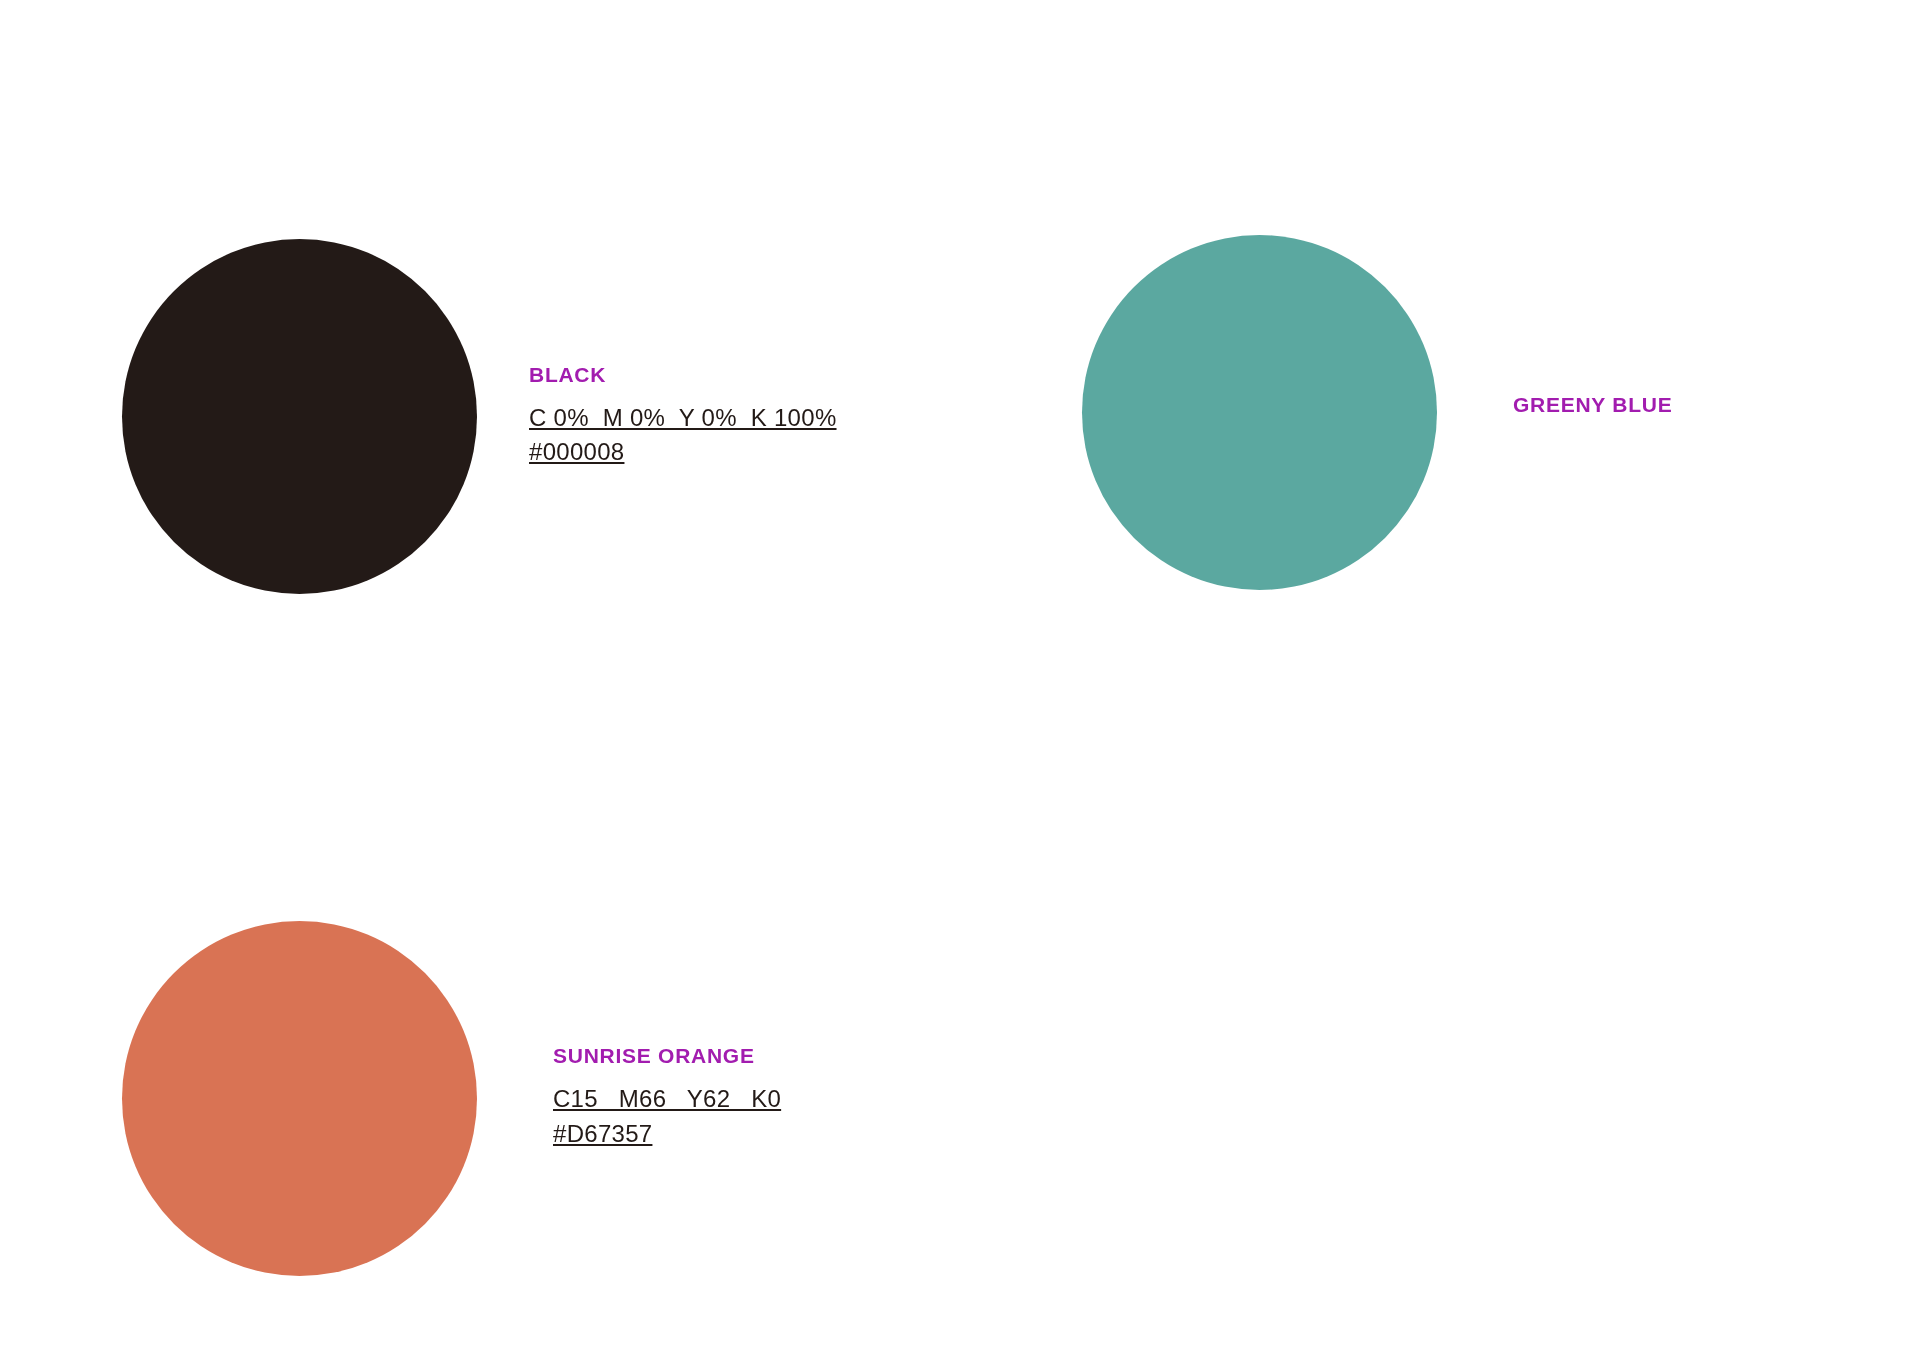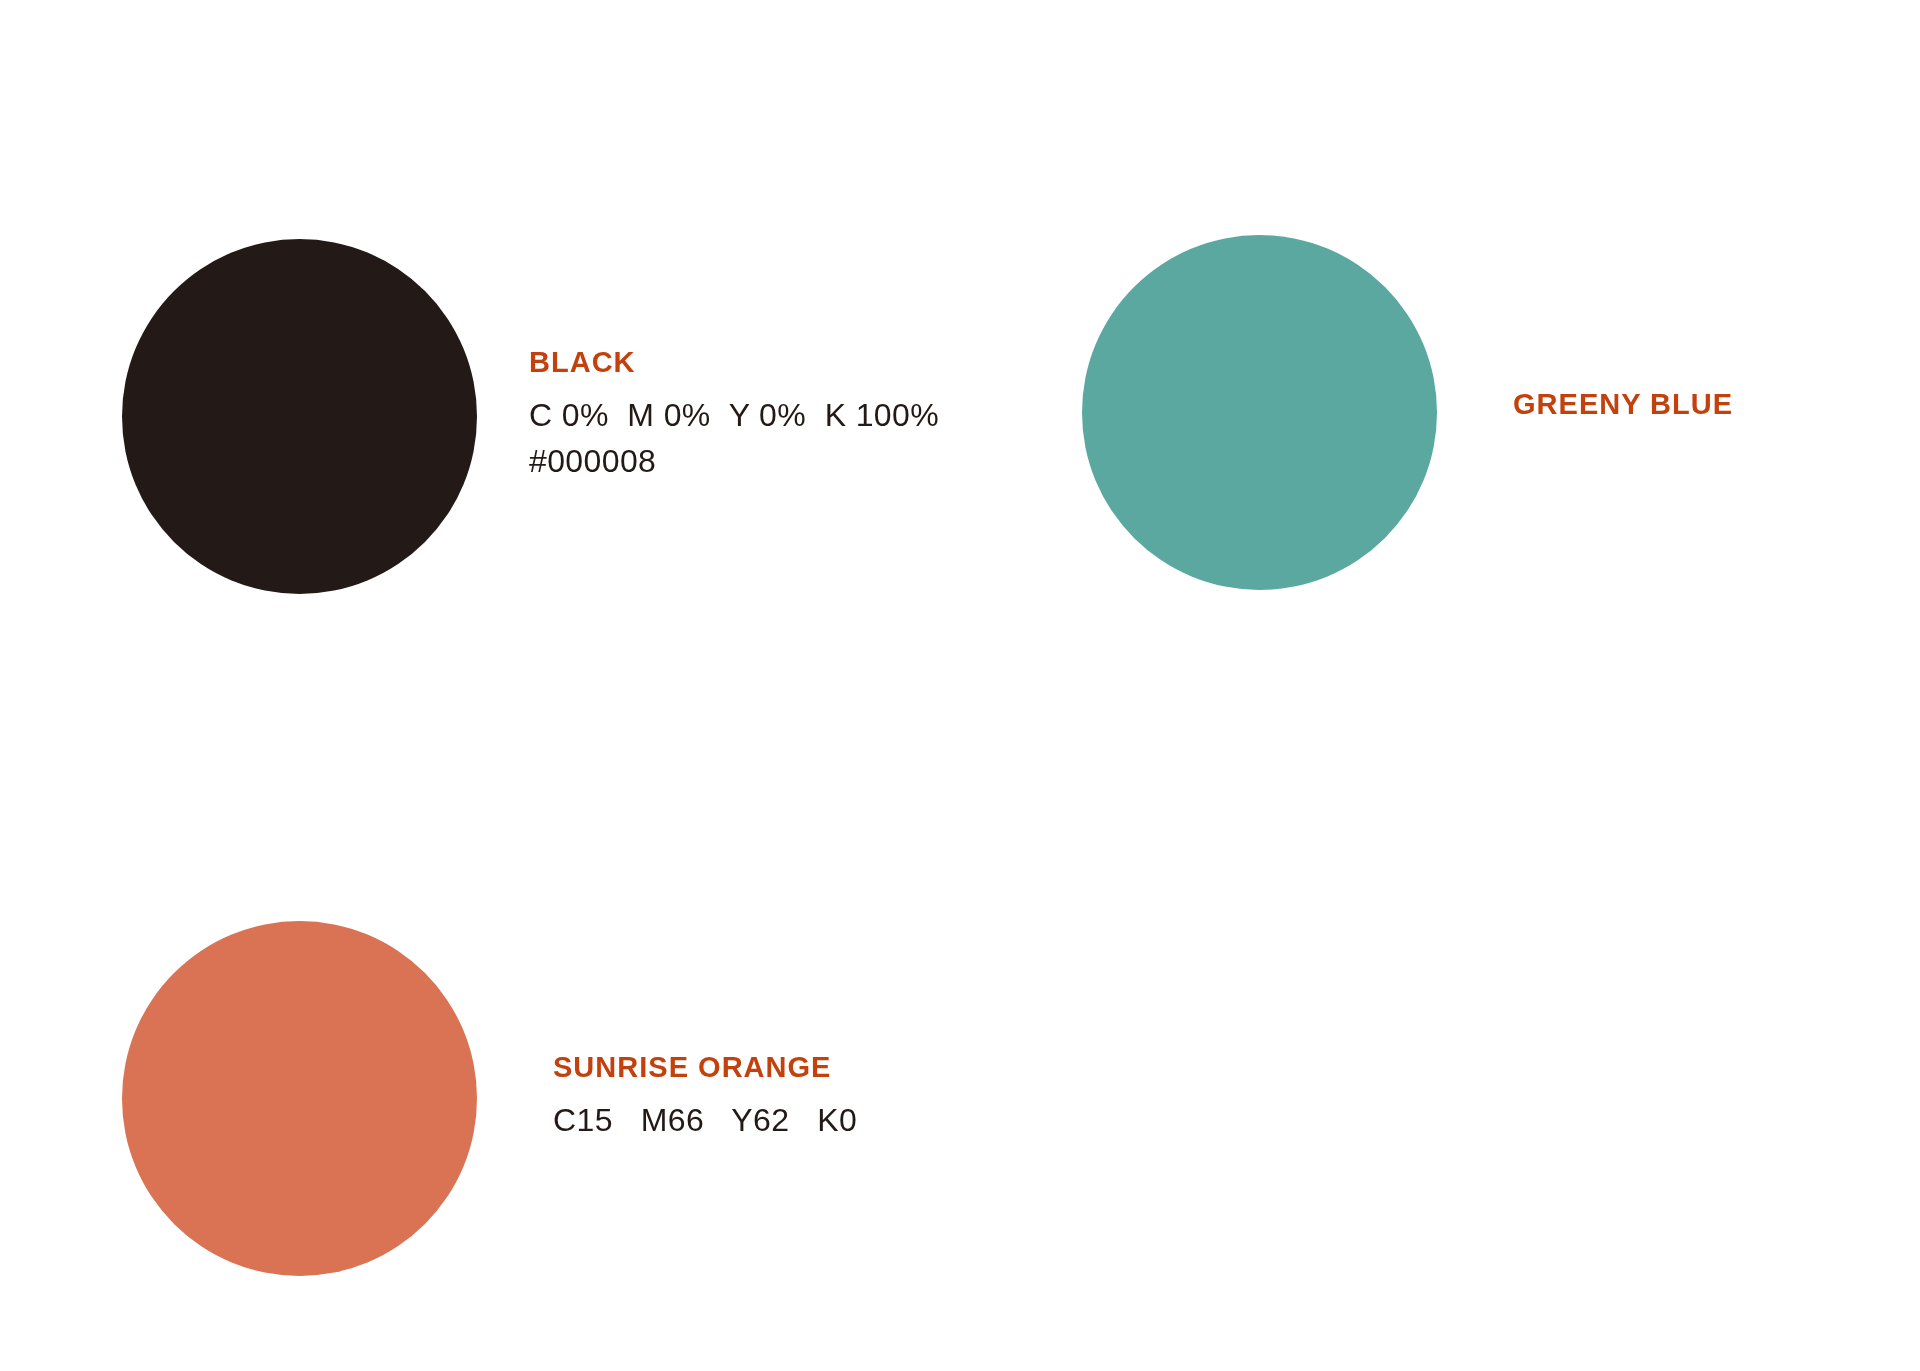--- a/index.html
+++ b/index.html
@@ -65,37 +65,38 @@
   }
 
   .swatch-text {
     margin-left: 52px;
     display: flex;
     flex-direction: column;
     justify-content: center;
   }
 
   .swatch-name {
-    font-size: 29px;
+    font-size: 21px;
     font-weight: bold;
     letter-spacing: 0.035em;
-    color: #c2410c;
+    color: #a21caf;
     line-height: 1.0;
     margin-bottom: 16px;
     white-space: nowrap;
   }
 
   .swatch-cmyk,
   .swatch-hex {
-    font-size: 32px;
+    font-size: 24px;
     font-weight: 400;
     letter-spacing: 0.012em;
     color: #231a17;
     line-height: 1.43;
     white-space: pre;
+    text-decoration: underline;
   }
 </style>
 </head>
 <body>
 
 <div class="page" style="background: rgb(255, 255, 255);">
   <div class="palette-grid">
 
     <div class="swatch swatch-row-top">
       <div class="swatch-inner">
@@ -117,18 +118,19 @@
         </div>
       </div>
     </div>
 
     <div class="swatch swatch-row-bottom">
       <div class="swatch-inner">
         <div class="swatch-circle" id="circle-3" style="background: rgb(217, 115, 84);"></div>
         <div class="swatch-text">
           <div class="swatch-name">SUNRISE ORANGE</div>
           <div class="swatch-cmyk">C15   M66   Y62   K0</div>
+          <div class="swatch-hex">#D67357</div>
         </div>
       </div>
     </div>
 
   </div>
 </div>
 
 </body></html>

